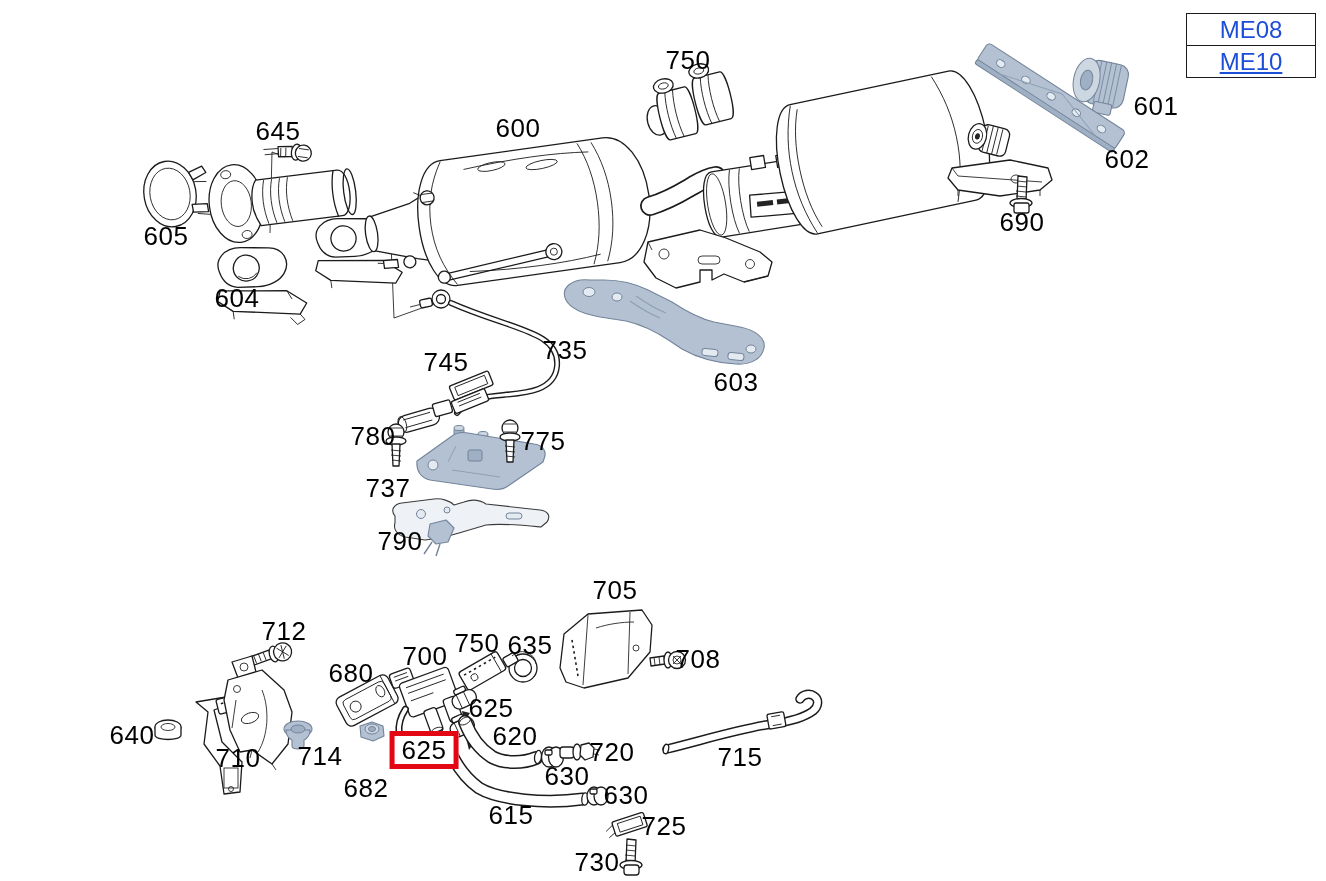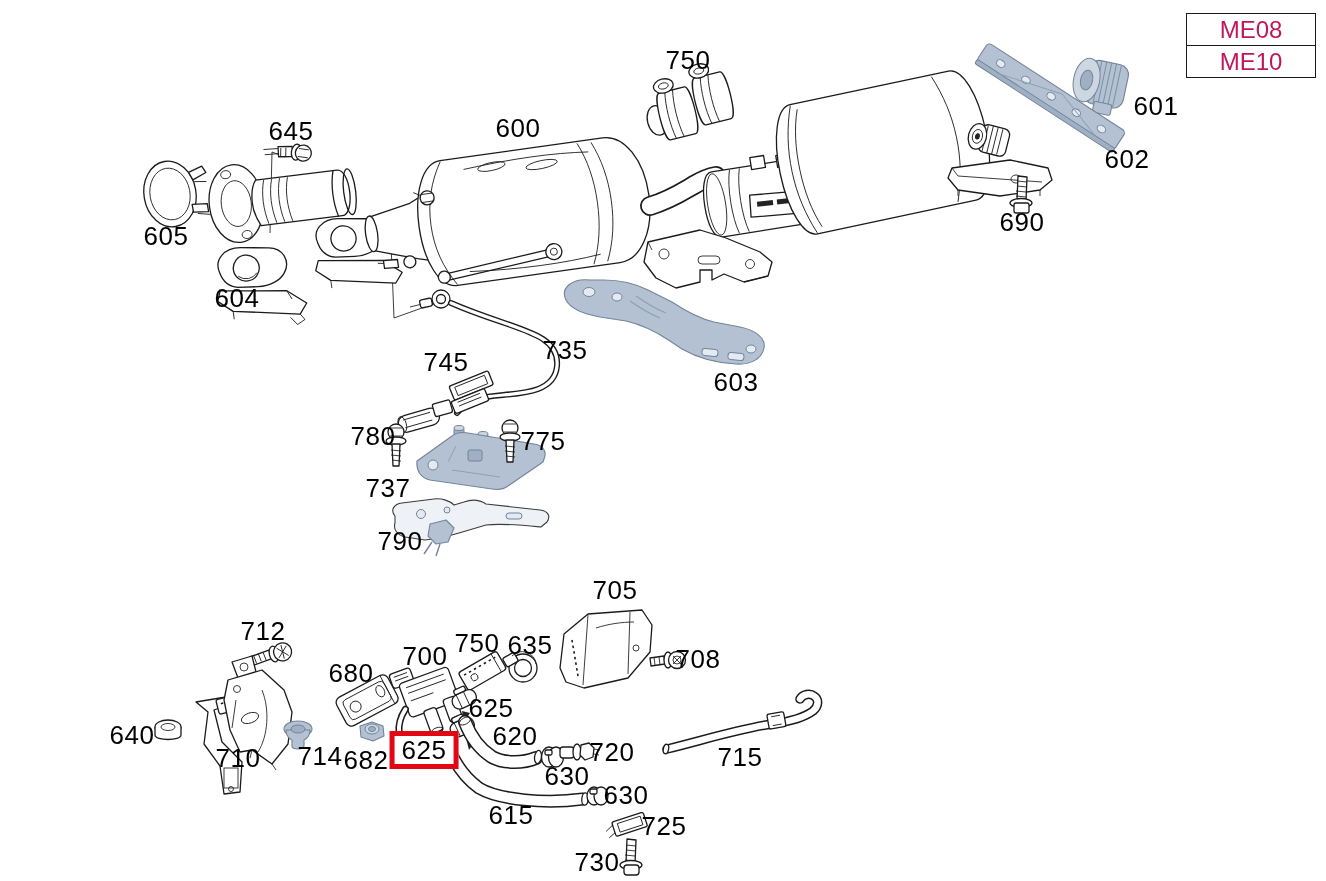--- a/index.html
+++ b/index.html
@@ -5,22 +5,22 @@
   html,body{margin:0;padding:0;background:#fff;}
   #stage{position:relative;width:1326px;height:881px;background:#fff;overflow:hidden;
          font-family:"Liberation Sans",sans-serif;}
   #art{position:absolute;left:0;top:0;}
   .part-label{position:absolute;transform:translate(-50%,-50%);font-size:26px;line-height:1;
               color:#000;white-space:nowrap;letter-spacing:.5px;cursor:pointer;}
   .part-label.highlighted{border:5px solid #e30613;background:#fff;padding:1px 7px;}
   #code-box{position:absolute;left:1186px;top:13px;width:128px;border:1.6px solid #1b1b1b;
             background:#fff;}
   #code-box .code-cell{height:31px;display:flex;align-items:center;justify-content:center;
-            font-size:24px;color:#be185d;cursor:pointer;}
-  #code-box .code-cell + .code-cell{border-top:1.6px solid #1b1b1b;}
+            font-size:24px;color:#1d4ed8;cursor:pointer;}
+  #code-box .code-cell + .code-cell{border-top:1.6px solid #1b1b1b;text-decoration:underline;}
   
   .ln{stroke:#1b1b1b;stroke-width:1.3;fill:none;stroke-linejoin:round;stroke-linecap:round;}
   .wh{stroke:#1b1b1b;stroke-width:1.3;fill:#fff;stroke-linejoin:round;}
   .thin{stroke:#1b1b1b;stroke-width:.85;fill:none;}
   .shade{fill:#b4c1d2;stroke:#73849a;stroke-width:1.1;stroke-linejoin:round;}
   .shade2{fill:#cdd7e2;stroke:#73849a;stroke-width:1;}
   .shadedk{fill:#9fb0c4;stroke:#73849a;stroke-width:1;}
   .hole{fill:#e4eaf1;stroke:#73849a;stroke-width:1;}
   .lite{fill:#eef2f6;stroke:#3c3c3c;stroke-width:1.1;stroke-linejoin:round;}
   .dots{stroke:#1b1b1b;stroke-width:1.6;fill:none;stroke-dasharray:2.5 3.2;}
@@ -411,45 +411,45 @@
     <ellipse class="wh" cx="666" cy="749" rx="2.6" ry="4.8" transform="rotate(12 666 749)"></ellipse>
     <g transform="rotate(-10 776 721)">
       <rect class="wh" x="768" y="713" width="17" height="15" rx="2"></rect>
       <path class="thin" d="M772,716 l9,0 M772,725 l9,0"></path>
     </g>
   </g>
 
 </svg>
 
 <span class="part-label" style="left:518px;top:128px">600</span>
-<span class="part-label" style="left:291px;top:131px">645</span>
+<span class="part-label" style="left:278px;top:131px">645</span>
 <span class="part-label" style="left:166px;top:236px">605</span>
 <span class="part-label" style="left:237px;top:298px">604</span>
 <span class="part-label" style="left:688px;top:60px">750</span>
 <span class="part-label" style="left:1156px;top:106px">601</span>
 <span class="part-label" style="left:1127px;top:159px">602</span>
 <span class="part-label" style="left:1022px;top:222px">690</span>
 <span class="part-label" style="left:736px;top:382px">603</span>
 <span class="part-label" style="left:565px;top:350px">735</span>
 <span class="part-label" style="left:446px;top:362px">745</span>
 <span class="part-label" style="left:373px;top:436px">780</span>
 <span class="part-label" style="left:543px;top:441px">775</span>
 <span class="part-label" style="left:388px;top:488px">737</span>
 <span class="part-label" style="left:400px;top:541px">790</span>
 <span class="part-label" style="left:615px;top:590px">705</span>
 <span class="part-label" style="left:698px;top:659px">708</span>
-<span class="part-label" style="left:263px;top:631px">712</span>
+<span class="part-label" style="left:284px;top:631px">712</span>
 <span class="part-label" style="left:351px;top:673px">680</span>
 <span class="part-label" style="left:425px;top:656px">700</span>
 <span class="part-label" style="left:477px;top:643px">750</span>
 <span class="part-label" style="left:530px;top:645px">635</span>
 <span class="part-label" style="left:132px;top:735px">640</span>
 <span class="part-label" style="left:238px;top:758px">710</span>
 <span class="part-label" style="left:320px;top:756px">714</span>
-<span class="part-label" style="left:366px;top:760px">682</span>
+<span class="part-label" style="left:366px;top:788px">682</span>
 <span class="part-label" style="left:491px;top:708px">625</span>
 <span class="part-label highlighted" style="left:424px;top:750px">625</span>
 <span class="part-label" style="left:515px;top:736px">620</span>
 <span class="part-label" style="left:567px;top:776px">630</span>
 <span class="part-label" style="left:612px;top:752px">720</span>
 <span class="part-label" style="left:740px;top:757px">715</span>
 <span class="part-label" style="left:511px;top:815px">615</span>
 <span class="part-label" style="left:626px;top:795px">630</span>
 <span class="part-label" style="left:664px;top:826px">725</span>
 <span class="part-label" style="left:597px;top:862px">730</span>

